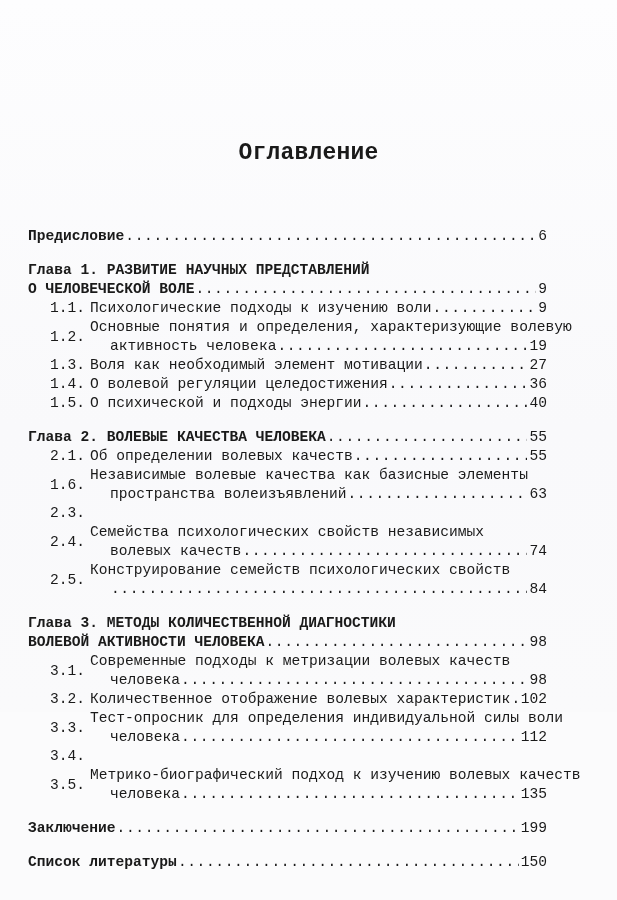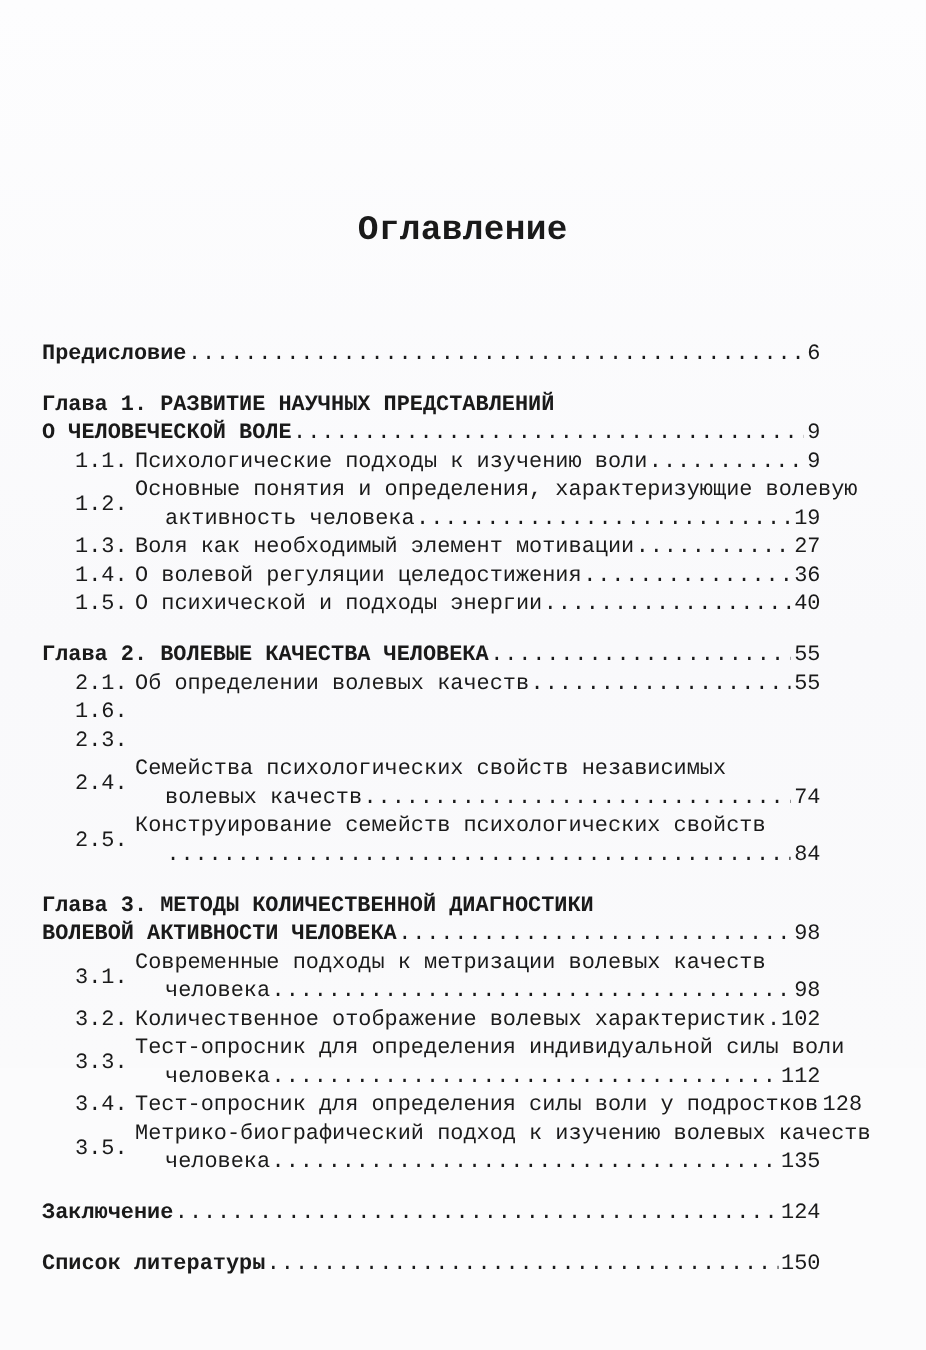--- a/index.html
+++ b/index.html
@@ -184,20 +184,28 @@
             <div class="body">
               <div class="row">
                 <span class="label">Об определении волевых качеств</span>
                 <span class="dots"></span>
                 <span class="page-num">55</span>
               </div>
             </div>
           </div>
           <div class="sub">
             <span class="num">1.6.</span>
+            <div class="body">
+              <div class="line1">Независимые волевые качества как базисные элементы</div>
+              <div class="row cont-row">
+                <span class="label">пространства волеизъявлений</span>
+                <span class="dots"></span>
+                <span class="page-num">63</span>
+              </div>
+            </div>
           </div>
           <div class="sub">
             <span class="num">2.3.</span>
           </div>
           <div class="sub">
             <span class="num">2.4.</span>
             <div class="body">
               <div class="line1">Семейства психологических свойств независимых</div>
               <div class="row cont-row">
                 <span class="label">волевых качеств</span>
@@ -258,48 +266,41 @@
               <div class="line1">Тест-опросник для определения индивидуальной силы воли</div>
               <div class="row cont-row">
                 <span class="label">человека</span>
                 <span class="dots"></span>
                 <span class="page-num">112</span>
               </div>
             </div>
           </div>
           <div class="sub">
             <span class="num">3.4.</span>
-            <div class="body">
-              <div class="row">
-                <span class="label">Тест-опросник для определения силы воли у подростков</span>
-                <span class="dots"></span>
-                <span class="page-num">128</span>
-              </div>
-            </div>
           </div>
           <div class="sub">
             <span class="num">3.5.</span>
             <div class="body">
               <div class="line1">Метрико-биографический подход к изучению волевых качеств</div>
               <div class="row cont-row">
                 <span class="label">человека</span>
                 <span class="dots"></span>
                 <span class="page-num">135</span>
               </div>
             </div>
           </div>
         </div>
     </div>
 
     <div class="spacer-15"></div>
 
     <div class="row top-entry">
       <span class="label">Заключение</span>
       <span class="dots"></span>
-      <span class="page-num">124</span>
+      <span class="page-num">199</span>
     </div>
 
     <div class="spacer-15"></div>
 
     <div class="row top-entry">
       <span class="label">Список литературы</span>
       <span class="dots"></span>
       <span class="page-num">150</span>
     </div>
   </div>

